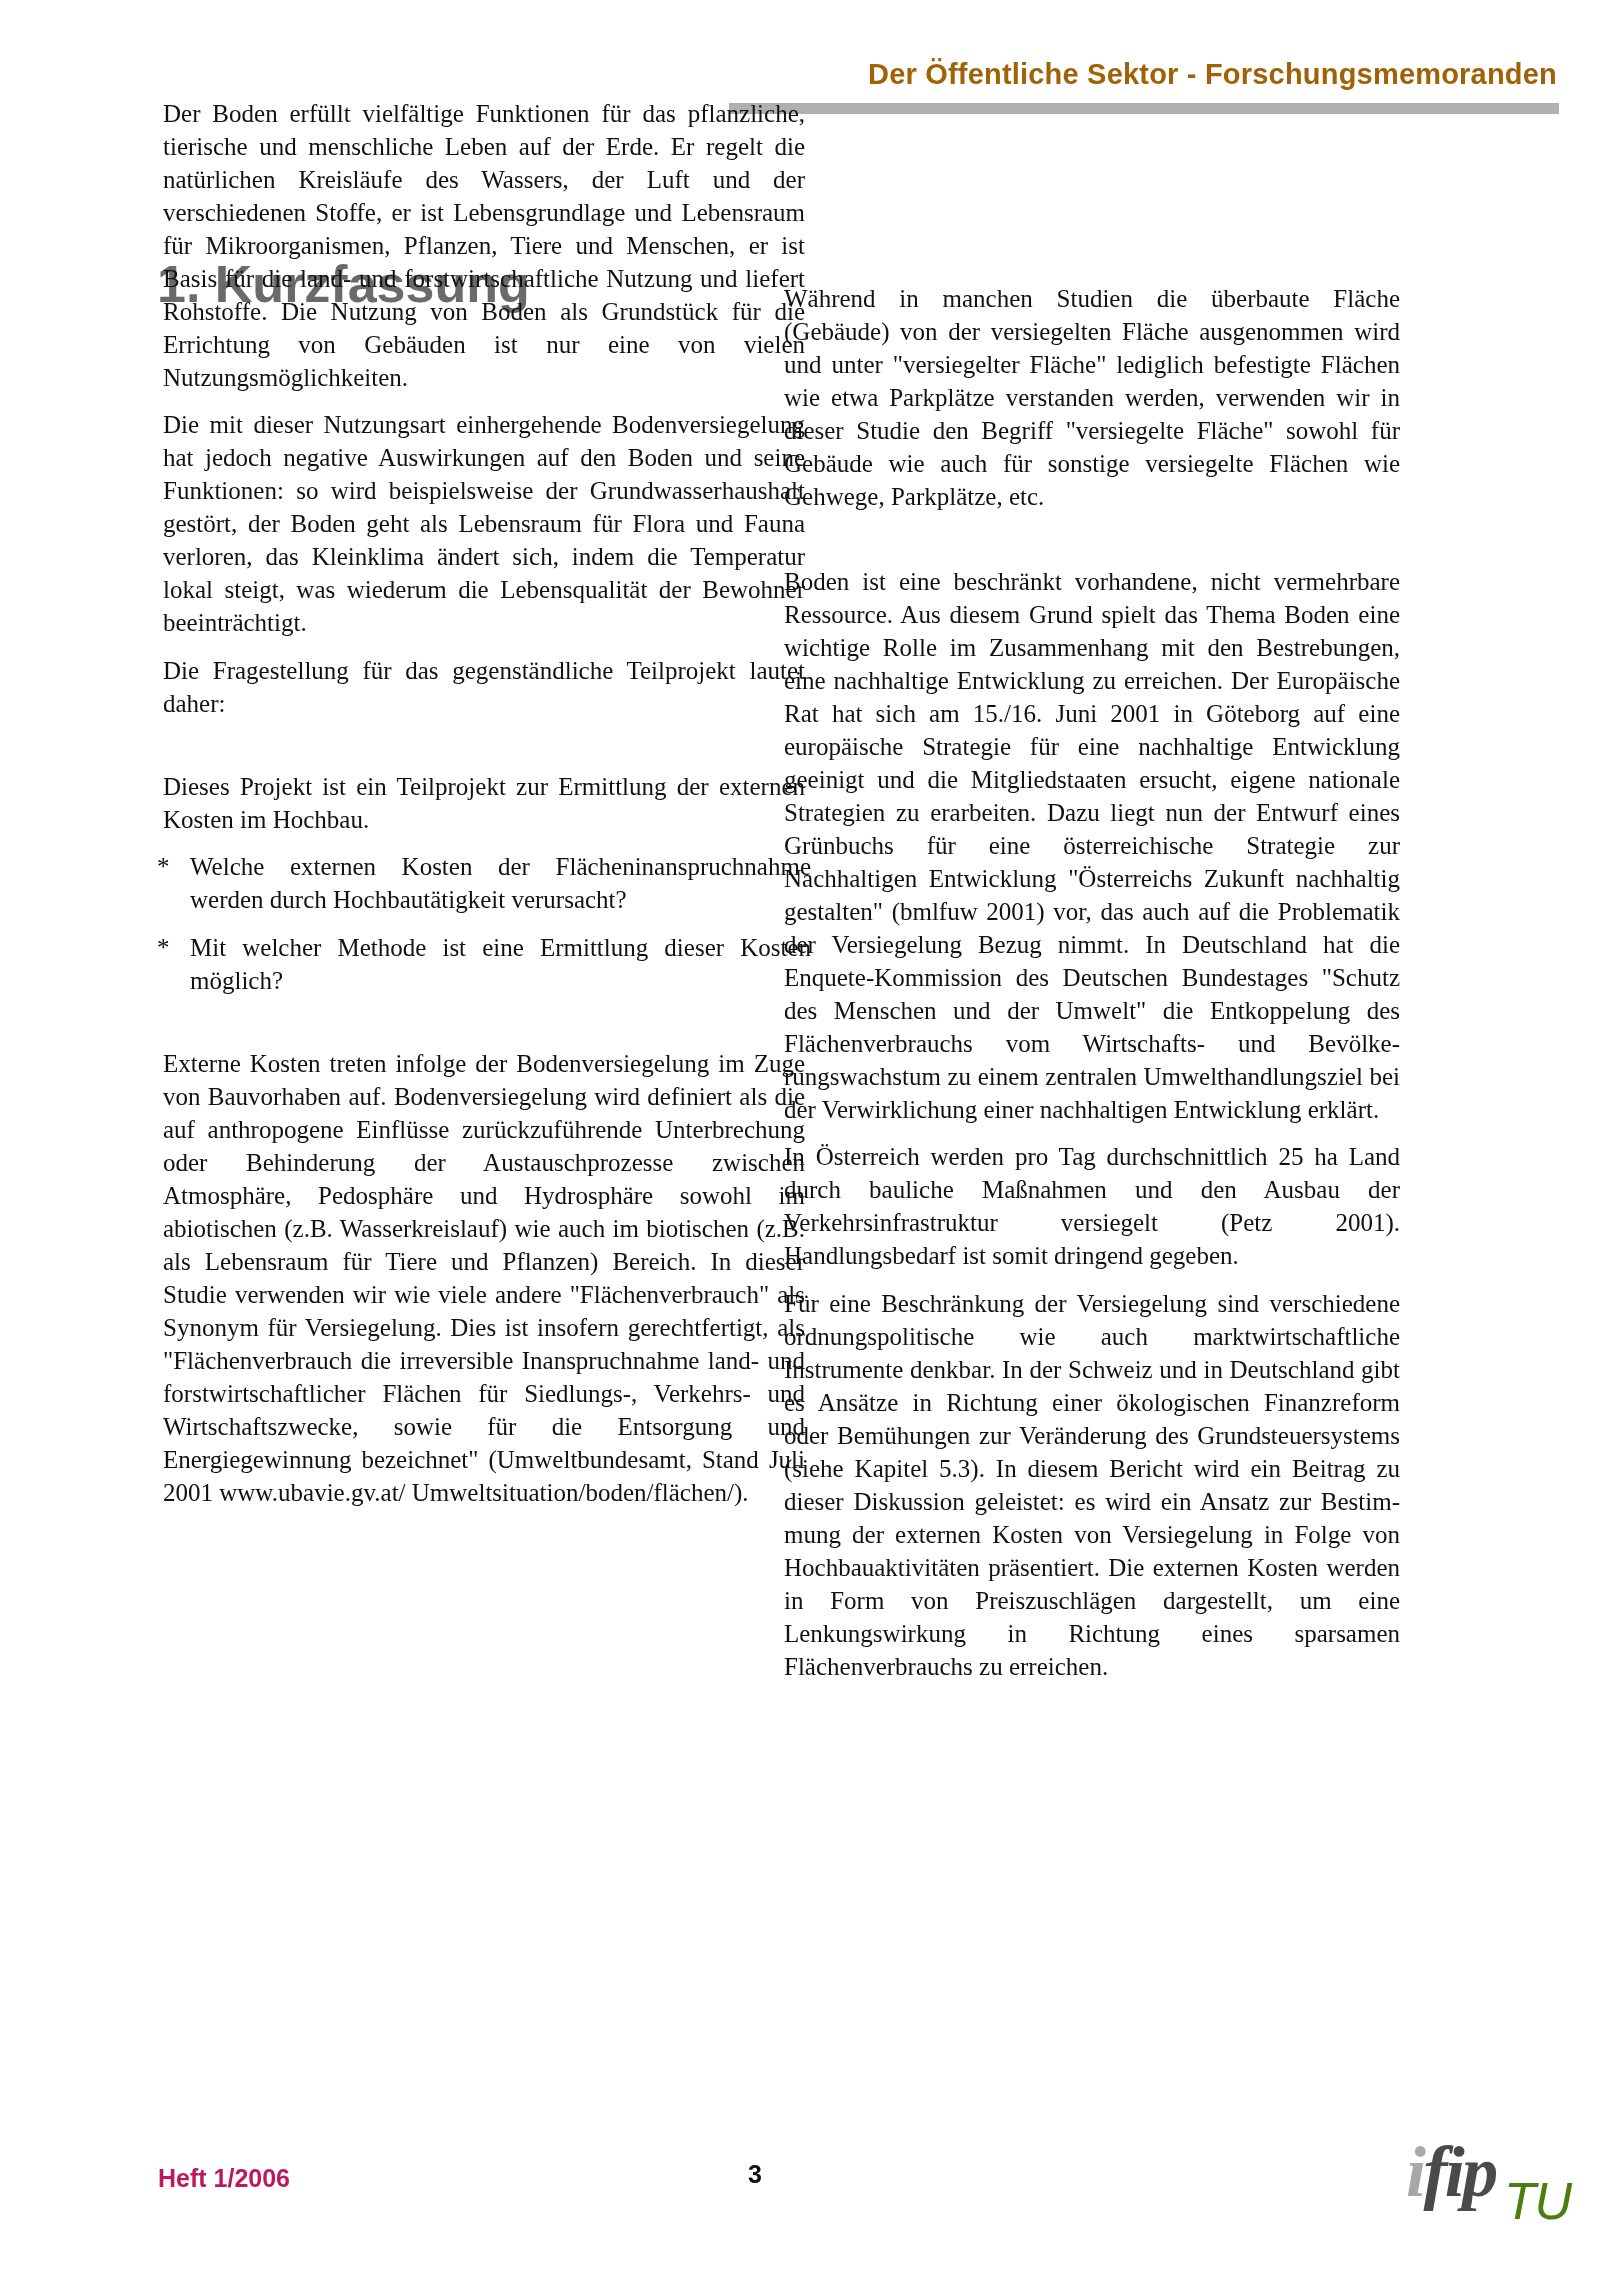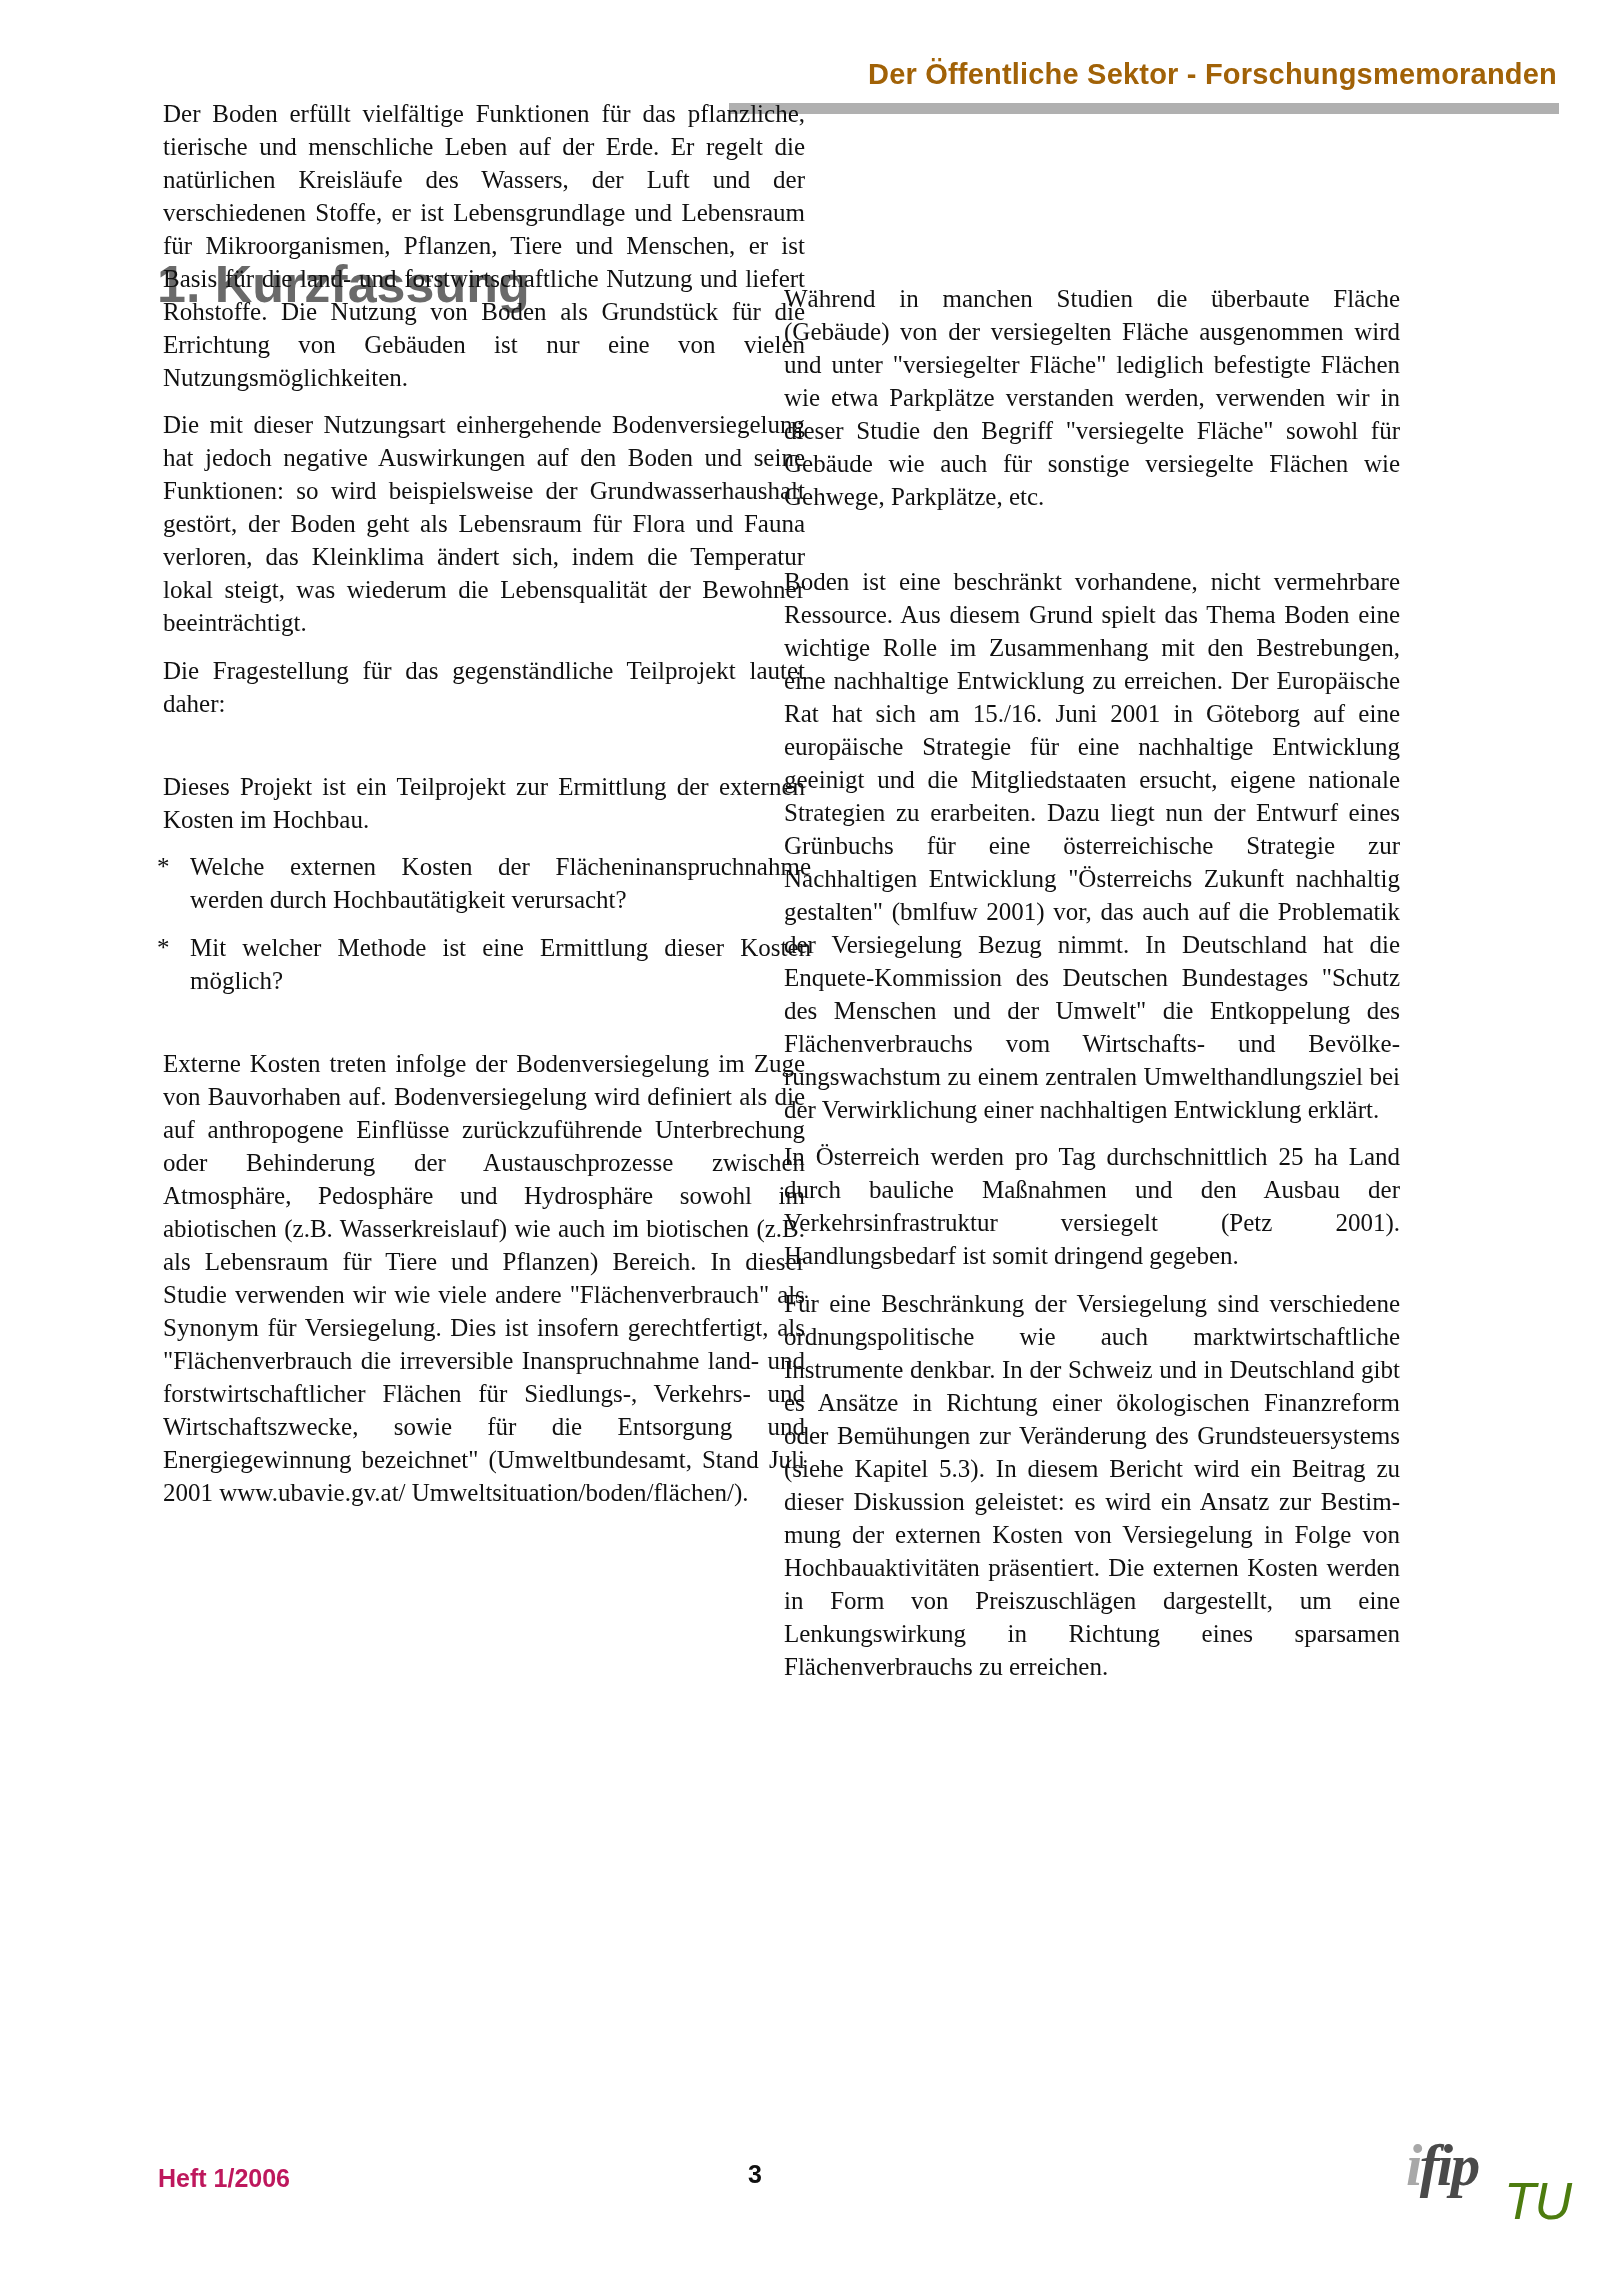--- a/index.html
+++ b/index.html
@@ -34,21 +34,21 @@
       font-family: "Liberation Sans", sans-serif; font-weight: bold; font-size: 25px; color: #be185d;
     }
     .footer-page {
       position: absolute; left: 748px; top: 2160px;
       font-family: "Liberation Sans", sans-serif; font-weight: bold; font-size: 25px; color: #111;
     }
     .logo { position: absolute; left: 1406px; top: 2136px; width: 150px; height: 85px; }
     .logo .ifip {
       position: absolute; left: 0; top: 0;
       font-family: "Liberation Serif", serif; font-style: italic; font-weight: bold;
-      font-size: 59px; line-height: 1; color: #4a4a4a; letter-spacing: -2.6px;
+      font-size: 72px; line-height: 1; color: #4a4a4a; letter-spacing: -2.6px;
     }
     .logo .ifip .i1 { color: #a8a8a8; }
     .logo .tu {
       position: absolute; left: 98px; top: 39px;
       font-family: "Liberation Sans", sans-serif; font-size: 52px; line-height: 1;
       color: #4d7c0f; letter-spacing: -1.3px; font-style: italic;
     }
   </style>
 </head>
 <body>

